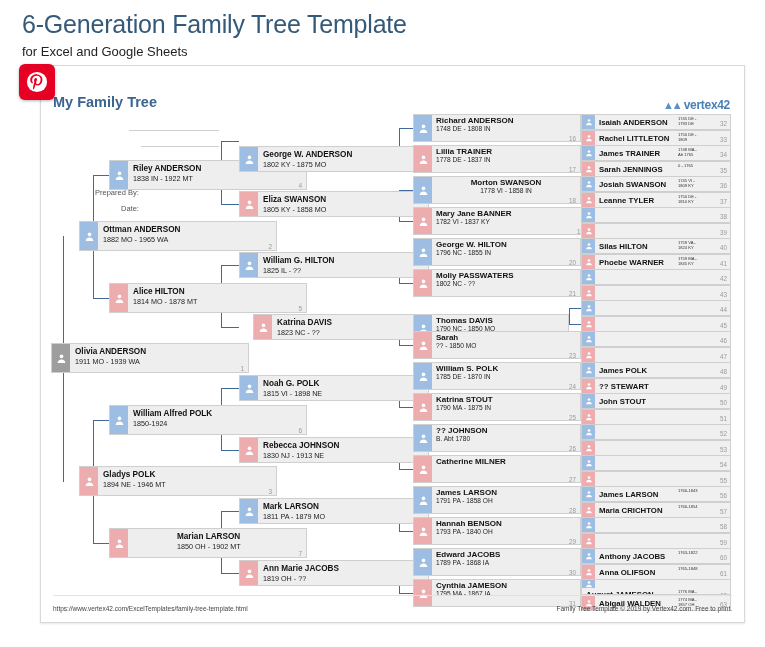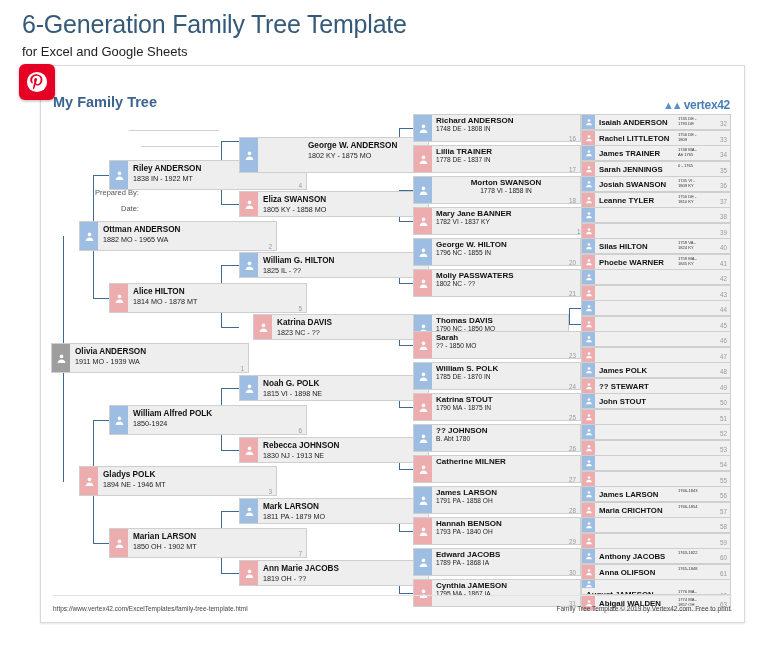--- a/index.html
+++ b/index.html
@@ -324,34 +324,34 @@
             <circle cx="12" cy="7.5" r="4" fill="#ffffff"></circle>
             <path d="M3.5 22c0-4.7 3.8-8 8.5-8s8.5 3.3 8.5 8z" fill="#ffffff"></path>
           </svg>
         </div>
         <div class="body">
           <div class="nm">William Alfred POLK</div>
           <div class="dt">1850-1924</div>
           <div class="idx">6</div>
         </div>
       </div>
-      <div class="node female" style="left: 68px; top: 462px; width: 198px; height: 30px;">
+      <div class="node female" style="left: 68px; top: 462px; width: 198px; height: 30px; gap: 44px;">
         <div class="av">
           <svg viewBox="0 0 24 24">
             <circle cx="12" cy="7.5" r="4" fill="#ffffff"></circle>
             <path d="M3.5 22c0-4.7 3.8-8 8.5-8s8.5 3.3 8.5 8z" fill="#ffffff"></path>
           </svg>
         </div>
         <div class="body">
           <div class="nm">Marian LARSON</div>
           <div class="dt">1850 OH - 1902 MT</div>
           <div class="idx">7</div>
         </div>
       </div>
-      <div class="node male" style="left: 198px; top: 71px; width: 190px; height: 36px; gap: 45px;">
+      <div class="node male" style="left: 198px; top: 80px; width: 190px; height: 26px;">
         <div class="av">
           <svg viewBox="0 0 24 24">
             <circle cx="12" cy="7.5" r="4" fill="#ffffff"></circle>
             <path d="M3.5 22c0-4.7 3.8-8 8.5-8s8.5 3.3 8.5 8z" fill="#ffffff"></path>
           </svg>
         </div>
         <div class="body">
           <div class="nm">George W. ANDERSON</div>
           <div class="dt">1802 KY - 1875 MO</div>
           <div class="idx">8</div>

